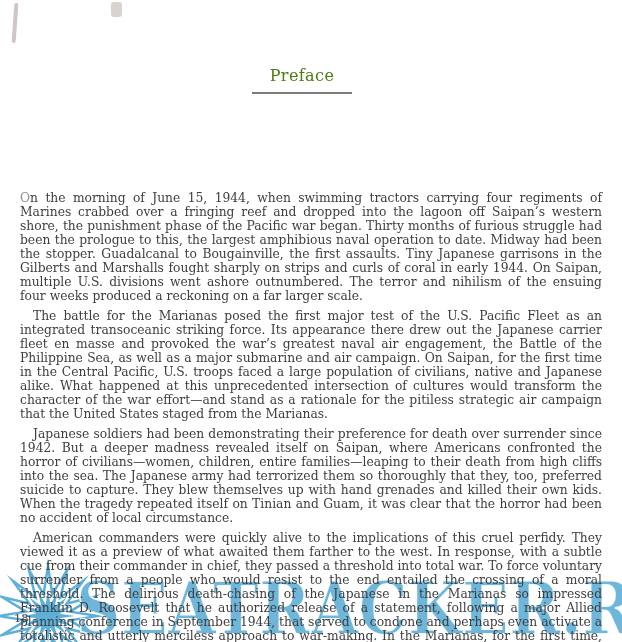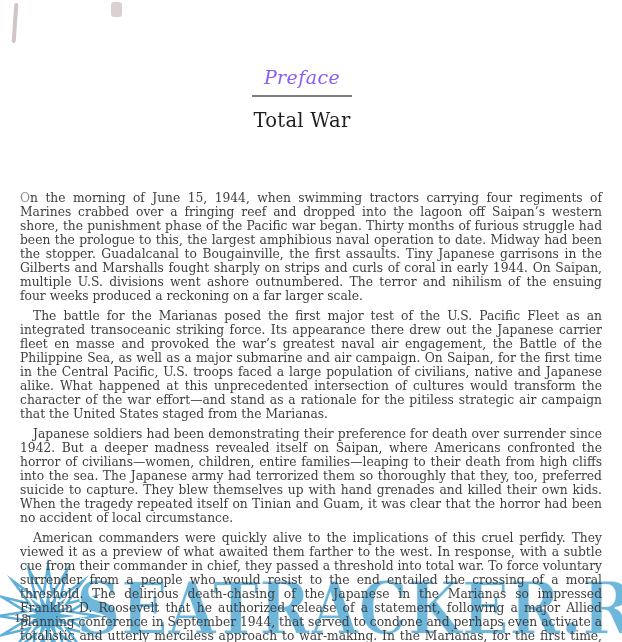--- a/index.html
+++ b/index.html
@@ -9,23 +9,22 @@
     background:#ffffff;
     overflow:hidden;
     font-family:"DejaVu Serif","Liberation Serif",serif;
   }
   
   .header{
     position:absolute;top:66px;left:0;width:604px;
     text-align:center;z-index:2;
   }
   .preface{
-    font-style:italic;
-    font-size:19px;
-    color:#8b5cf6;
+    font-size:16px;
+    color:#4d7c0f;
     letter-spacing:0.4px;
   }
   .rule{
     width:100px;height:0;
     border:none;border-top:2px solid #7d7d7d;
     margin:7px auto 12px auto;
   }
   .chapter-title{
     font-size:19.5px;
     color:#1f1f1f;
@@ -96,21 +95,20 @@
           <polygon fill="#5fb0d8" points="58,0 25.5,5.1 53.6,22.2 21.6,14.4 41,41 14.4,21.6 22.2,53.6 5.1,25.5 0,58 -5.1,25.5 -22.2,53.6 -14.4,21.6 -41,41 -21.6,14.4 -53.6,22.2 -25.5,5.1 -58,0 -25.5,-5.1 -53.6,-22.2 -21.6,-14.4 -41,-41 -14.4,-21.6 -22.2,-53.6 -5.1,-25.5 0,-58 5.1,-25.5 22.2,-53.6 14.4,-21.6 41,-41 21.6,-14.4 53.6,-22.2 25.5,-5.1"></polygon>
         </g>
       </g>
     </svg>
     <div class="wm-text" style="color: rgb(104, 179, 218);">SEATRACKER.RU</div>
   </div>
 
   <div class="header">
     <div class="preface">Preface</div>
     <hr class="rule">
-    <div class="chapter-title">Total War</div>
   </div>
 
   <div class="body-text">
     <p><span class="lead-letter">O</span><span>n the morning of June 15, 1944, when swimming tractors carrying four regiments of Marines crabbed over a fringing reef and dropped into the lagoon off Saipan’s western shore, the punishment phase of the Pacific war began. Thirty months of furious struggle had been the prologue to this, the largest amphibious naval operation to date. Midway had been the stopper. Guadalcanal to Bougainville, the first assaults. Tiny Japanese garrisons in the Gilberts and Marshalls fought sharply on strips and curls of coral in early 1944. On Saipan, multiple U.S. divisions went ashore outnumbered. The terror and nihilism of the ensuing four weeks produced a reckoning on a far larger scale.</span></p>
     <p class="indented">The battle for the Marianas posed the first major test of the U.S. Pacific Fleet as an integrated transoceanic striking force. Its appearance there drew out the Japanese carrier fleet en masse and provoked the war’s greatest naval air engagement, the Battle of the Philippine Sea, as well as a major submarine and air campaign. On Saipan, for the first time in the Central Pacific, U.S. troops faced a large population of civilians, native and Japanese alike. What happened at this unprecedented intersection of cultures would transform the character of the war effort—and stand as a rationale for the pitiless strategic air campaign that the United States staged from the Marianas.</p>
     <p class="indented">Japanese soldiers had been demonstrating their preference for death over surrender since 1942. But a deeper madness revealed itself on Saipan, where Americans confronted the horror of civilians—women, children, entire families—leaping to their death from high cliffs into the sea. The Japanese army had terrorized them so thoroughly that they, too, preferred suicide to capture. They blew themselves up with hand grenades and killed their own kids. When the tragedy repeated itself on Tinian and Guam, it was clear that the horror had been no accident of local circumstance.</p>
     <p class="indented">American commanders were quickly alive to the implications of this cruel perfidy. They viewed it as a preview of what awaited them farther to the west. In response, with a subtle cue from their commander in chief, they passed a threshold into total war. To force voluntary surrender from a people who would resist to the end entailed the crossing of a moral threshold. The delirious death-chasing of the Japanese in the Marianas so impressed Franklin D. Roosevelt that he authorized release of a statement, following a major Allied planning conference in September 1944, that served to condone and perhaps even activate a totalistic and utterly merciless approach to war-making. In the Marianas, for the first time, the Army Air Forces used air-dropped napalm on a large scale. Tanks equipped with flamethrowers, and infantry squads carrying liquid fire, turned Operation Forager, as the invasion of the Marianas was known, into an inferno for the doomed. Once the Twentieth Air Force had finished transforming the Marianas into nests for its B-29 Superfortresses, the Japanese home islands reaped a harvest of ashes.</p>
   </div>
 
   <div class="page-number">18</div>

